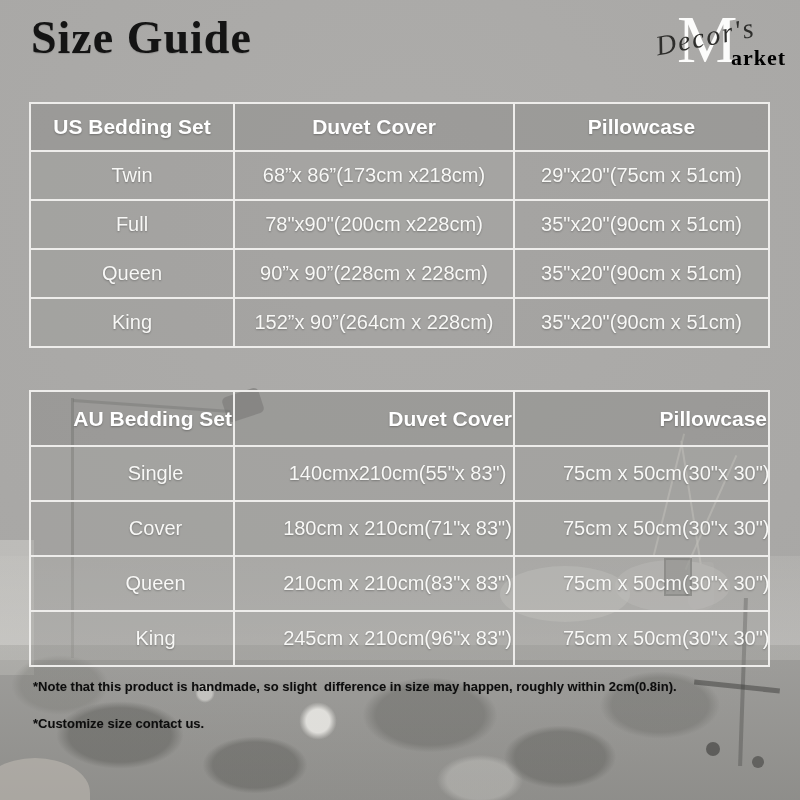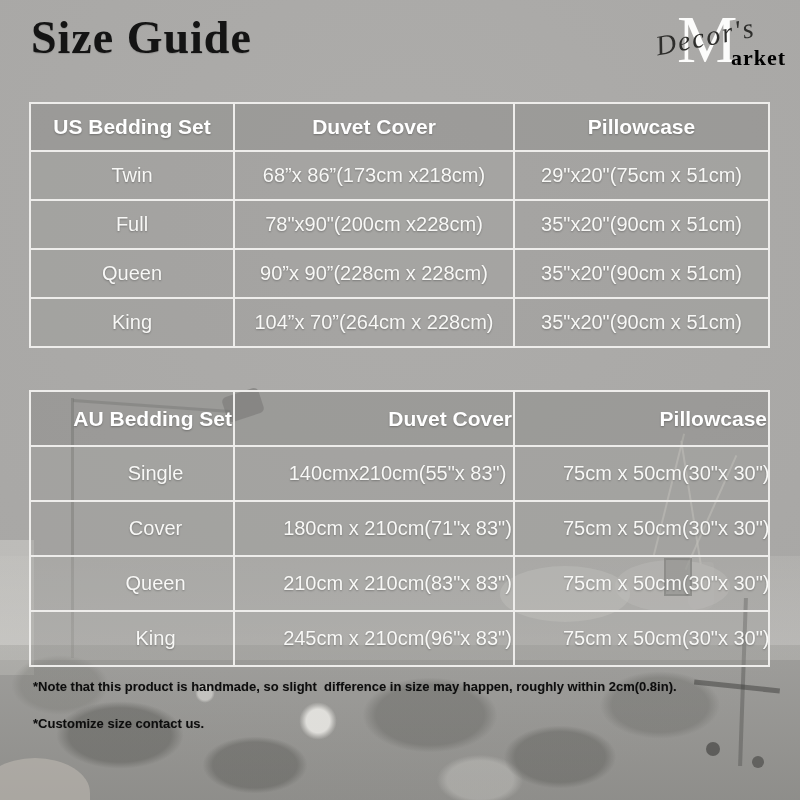--- a/index.html
+++ b/index.html
@@ -137,21 +137,21 @@
         <td>78"x90"(200cm x228cm)</td>
         <td>35"x20"(90cm x 51cm)</td>
       </tr>
       <tr>
         <td>Queen</td>
         <td>90”x 90”(228cm x 228cm)</td>
         <td>35"x20"(90cm x 51cm)</td>
       </tr>
       <tr>
         <td>King</td>
-        <td>104”x 70”(264cm x 228cm)</td>
+        <td>152”x 90”(264cm x 228cm)</td>
         <td>35"x20"(90cm x 51cm)</td>
       </tr>
     </tbody>
   </table>
 
   <table class="size-table table-au">
     <colgroup>
         <col style="width:204px">
         <col style="width:280px">
         <col style="width:255px">

